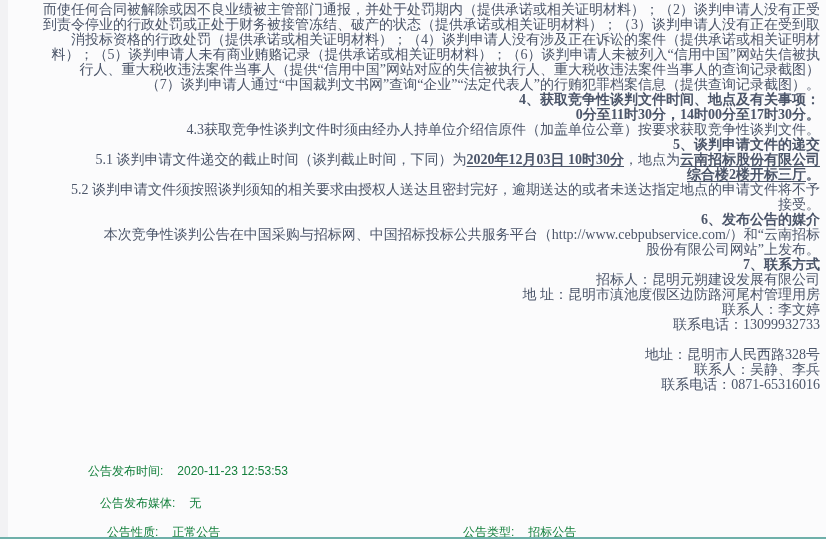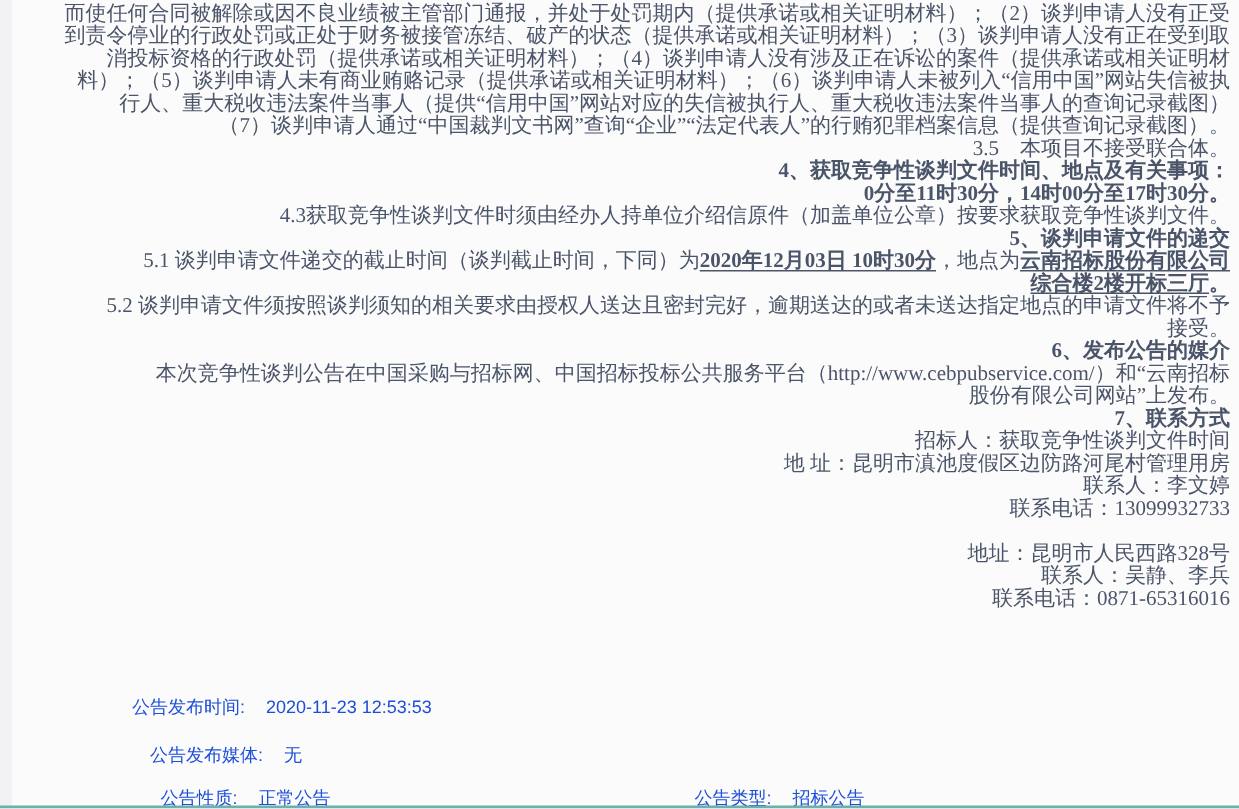--- a/index.html
+++ b/index.html
@@ -39,21 +39,21 @@
     overflow: visible;
   }
   .doc-line .b { font-weight: bold; }
   .doc-line .u { text-decoration: underline; text-underline-offset: 2px; }
   .meta {
     position: absolute;
     left: 0; top: 0;
     width: 822px; height: 539px;
     font-family: "Liberation Sans", "DejaVu Sans", sans-serif;
     font-size: 12px;
-    color: #1d4ed8;
+    color: #15803d;
     pointer-events: none;
   }
   .meta-row {
     position: absolute;
     white-space: nowrap;
   }
   .meta-row .meta-value { margin-left: 14px; }
   .meta-row-1 { left: 88px;  top: 463px; }
   .meta-row-2 { left: 100px;  top: 495px; }
   .meta-row-3 { left: 107px; top: 524px; }
@@ -71,34 +71,33 @@
 <div class="page">
   <div class="left-edge"></div>
 
   <div class="doc" id="doc-body">
       <div class="doc-line" style="padding-left: 20px;"><span class="">而使任何合同被解除或因不良业绩被主管部门通报，并处于处罚期内（提供承诺或相关证明材料）；（2）谈判申请人没有正受</span></div>
       <div class="doc-line" style="padding-left: 0px;"><span class="">到责令停业的行政处罚或正处于财务被接管冻结、破产的状态（提供承诺或相关证明材料）；（3）谈判申请人没有正在受到取</span></div>
       <div class="doc-line" style="padding-left: 0px;"><span class="">消投标资格的行政处罚（提供承诺或相关证明材料）；（4）谈判申请人没有涉及正在诉讼的案件（提供承诺或相关证明材</span></div>
       <div class="doc-line" style="padding-left: 0px;"><span class="">料）；（5）谈判申请人未有商业贿赂记录（提供承诺或相关证明材料）；（6）谈判申请人未被列入“信用中国”网站失信被执</span></div>
       <div class="doc-line" style="padding-left: 0px;"><span class="">行人、重大税收违法案件当事人（提供“信用中国”网站对应的失信被执行人、重大税收违法案件当事人的查询记录截图）</span></div>
       <div class="doc-line" style="padding-left: 0px;"><span class="">（7）谈判申请人通过“中国裁判文书网”查询“企业”“法定代表人”的行贿犯罪档案信息（提供查询记录截图）。</span></div>
-      <div class="doc-line" style="padding-left: 25px;"><span class="">3.5　本项目不接受联合体。</span></div>
       <div class="doc-line" style="padding-left: 25px;"><span class="b ">4、获取竞争性谈判文件时间、地点及有关事项：</span></div>
       <div class="doc-line" style="padding-left: 0px;"><span class="b ">0分至11时30分，14时00分至17时30分。</span></div>
       <div class="doc-line" style="padding-left: 25px;"><span class="">4.3获取竞争性谈判文件时须由经办人持单位介绍信原件（加盖单位公章）按要求获取竞争性谈判文件。</span></div>
       <div class="doc-line" style="padding-left: 25px;"><span class="b ">5、谈判申请文件的递交</span></div>
       <div class="doc-line" style="padding-left: 25px;"><span class="">5.1 谈判申请文件递交的截止时间（谈判截止时间，下同）为</span><span class="b u">2020年12月03日 10时30分</span><span class="">，地点为</span><span class="b u">云南招标股份有限公司</span></div>
       <div class="doc-line" style="padding-left: 0px;"><span class="b u">综合楼2楼开标三厅</span><span class="b ">。</span></div>
       <div class="doc-line" style="padding-left: 25px;"><span class="">5.2 谈判申请文件须按照谈判须知的相关要求由授权人送达且密封完好，逾期送达的或者未送达指定地点的申请文件将不予</span></div>
       <div class="doc-line" style="padding-left: 0px;"><span class="">接受。</span></div>
       <div class="doc-line" style="padding-left: 25px;"><span class="b ">6、发布公告的媒介</span></div>
       <div class="doc-line" style="padding-left: 25px;"><span class="">本次竞争性谈判公告在中国采购与招标网、中国招标投标公共服务平台（http://www.cebpubservice.com/）和“云南招标</span></div>
       <div class="doc-line" style="padding-left: 0px;"><span class="">股份有限公司网站”上发布。</span></div>
       <div class="doc-line" style="padding-left: 25px;"><span class="b ">7、联系方式</span></div>
-      <div class="doc-line" style="padding-left: 25px;"><span class="">招标人：获取竞争性谈判文件时间</span></div>
+      <div class="doc-line" style="padding-left: 25px;"><span class="">招标人：昆明元朔建设发展有限公司</span></div>
       <div class="doc-line" style="padding-left: 25px;"><span class="">地 址：昆明市滇池度假区边防路河尾村管理用房</span></div>
       <div class="doc-line" style="padding-left: 25px;"><span class="">联系人：李文婷</span></div>
       <div class="doc-line" style="padding-left: 25px;"><span class="">联系电话：13099932733</span></div>
       <div class="doc-line" style="padding-left: 0px;">&nbsp;</div>
       <div class="doc-line" style="padding-left: 25px;"><span class="">地址：昆明市人民西路328号</span></div>
       <div class="doc-line" style="padding-left: 25px;"><span class="">联系人：吴静、李兵</span></div>
       <div class="doc-line" style="padding-left: 25px;"><span class="">联系电话：0871-65316016</span></div>
     </div>
 
   <div class="meta">

